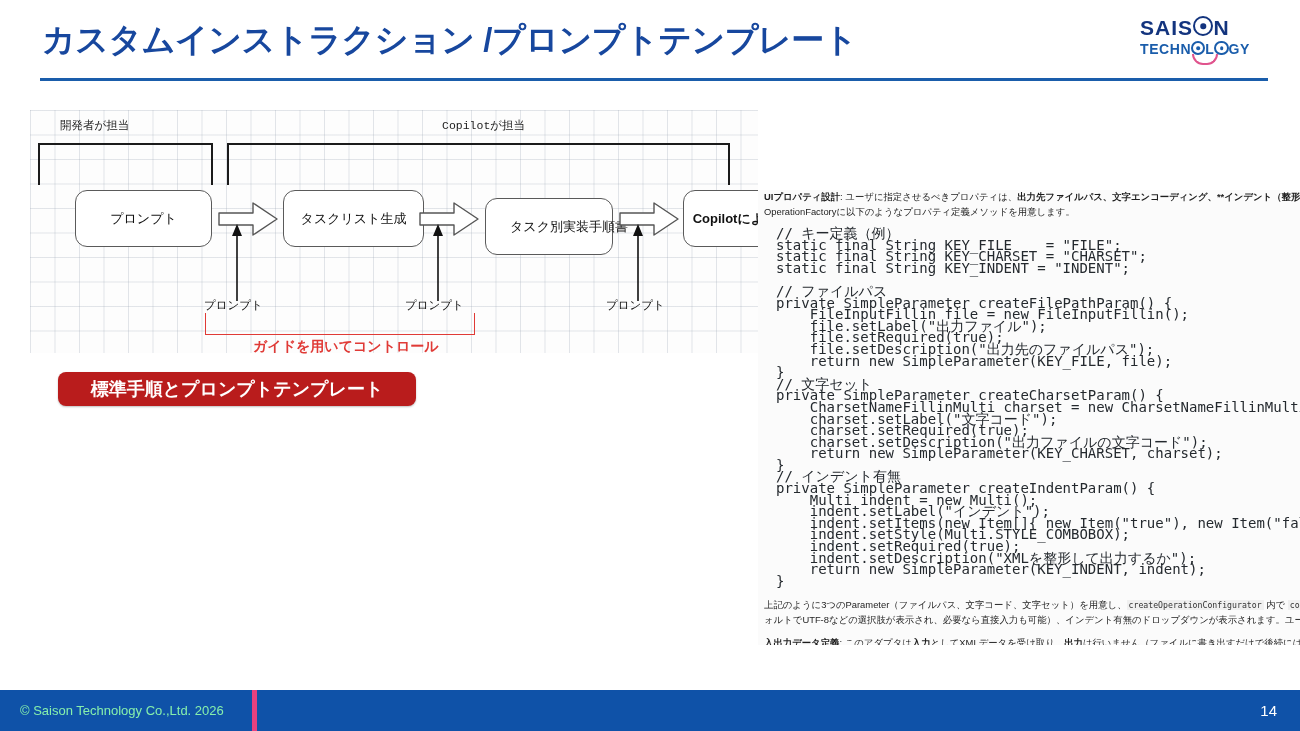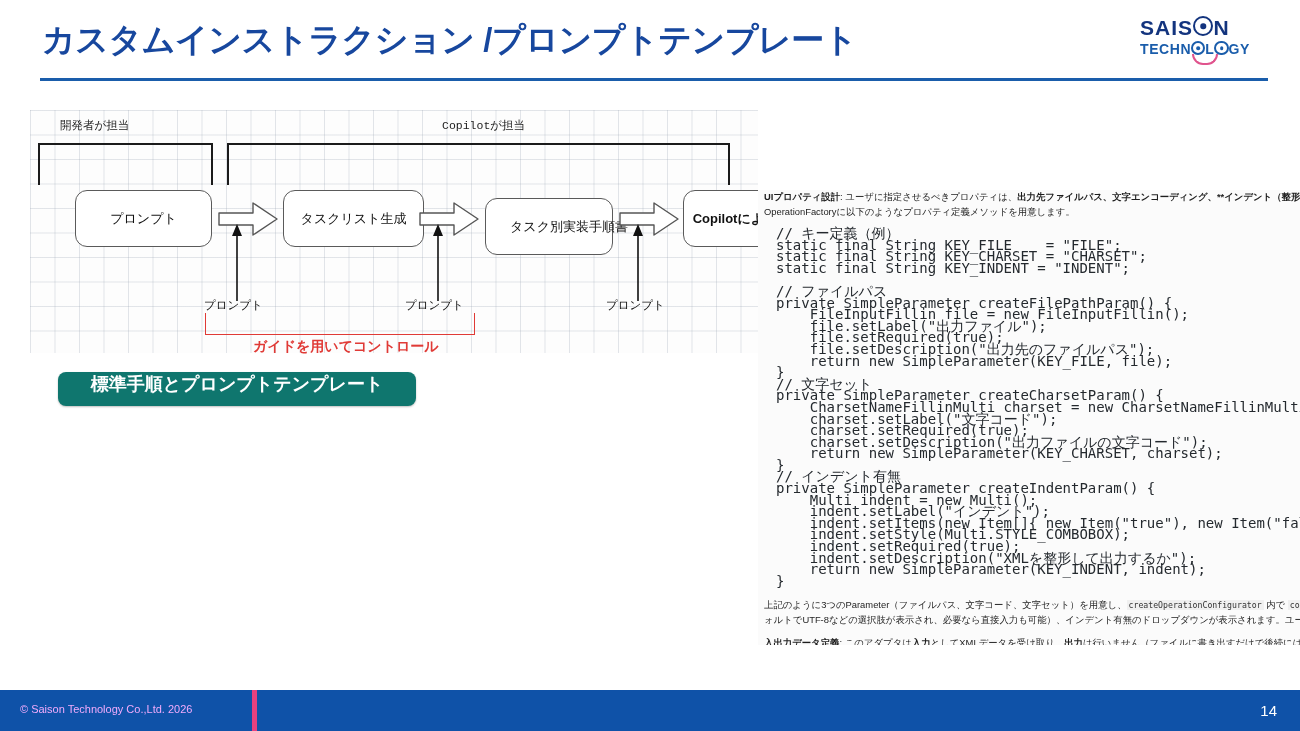--- a/index.html
+++ b/index.html
@@ -51,22 +51,22 @@
   }
   .node.wide{font-weight:600;}
   .fatarrow{position:absolute;}
   .prompt-lbl{position:absolute;font-size:11.5px;color:#111;white-space:nowrap;}
   .uparrow{position:absolute;}
   .redbr{position:absolute;border:1.6px solid #e03a36;border-top:0;box-sizing:border-box;}
   .red-lbl{position:absolute;font-size:14px;font-weight:700;color:#e03a36;white-space:nowrap;}
 
   
   .pill{
-    position:absolute;background:#0f766e;border-radius:8px;
-    display:flex;justify-content:center;
+    position:absolute;background:#b91c1c;border-radius:8px;
+    display:flex;align-items:center;justify-content:center;
     color:#fff;font-weight:700;white-space:nowrap;
     box-shadow:0 1px 2px rgba(0,0,0,.25);
   }
   #pill-left{left:58px;top:372px;width:358px;height:34px;font-size:18px;}
   #pill-right{left:775px;top:692px;width:368px;height:34px;font-size:19px;}
 
   
   .docpanel{
     position:absolute;left:758px;top:190px;width:542px;height:455px;
     background:#fbfbfb;overflow:hidden;
@@ -82,21 +82,21 @@
     margin-top:9px;
     font-family:"DejaVu Sans Mono","Liberation Mono",monospace;
     font-size:14px;line-height:11.6px;color:#24292e;
     white-space:pre;padding-left:18px;
   }
   .bot-para{margin-top:11px;}
   .bot-para2{margin-top:9px;}
 
   
   .footer{position:absolute;left:0;bottom:0;width:1300px;height:41px;background:#0f52a8;}
-  .footer-copy{position:absolute;left:20px;top:13px;font-size:11px;color:#f0abfc;white-space:nowrap;}
+  .footer-copy{position:absolute;left:20px;top:13px;font-size:13px;color:#86efac;white-space:nowrap;}
   .footer-div{position:absolute;left:252px;top:0;width:5px;height:41px;background:#e8417f;}
   .footer-page{position:absolute;right:23px;top:12px;font-size:15px;color:#ffffff;}
 </style>
 </head>
 <body>
 
 <div class="slide">
 
   <div class="title">カスタムインストラクション /プロンプトテンプレート</div>
   <div class="title-rule"></div>

